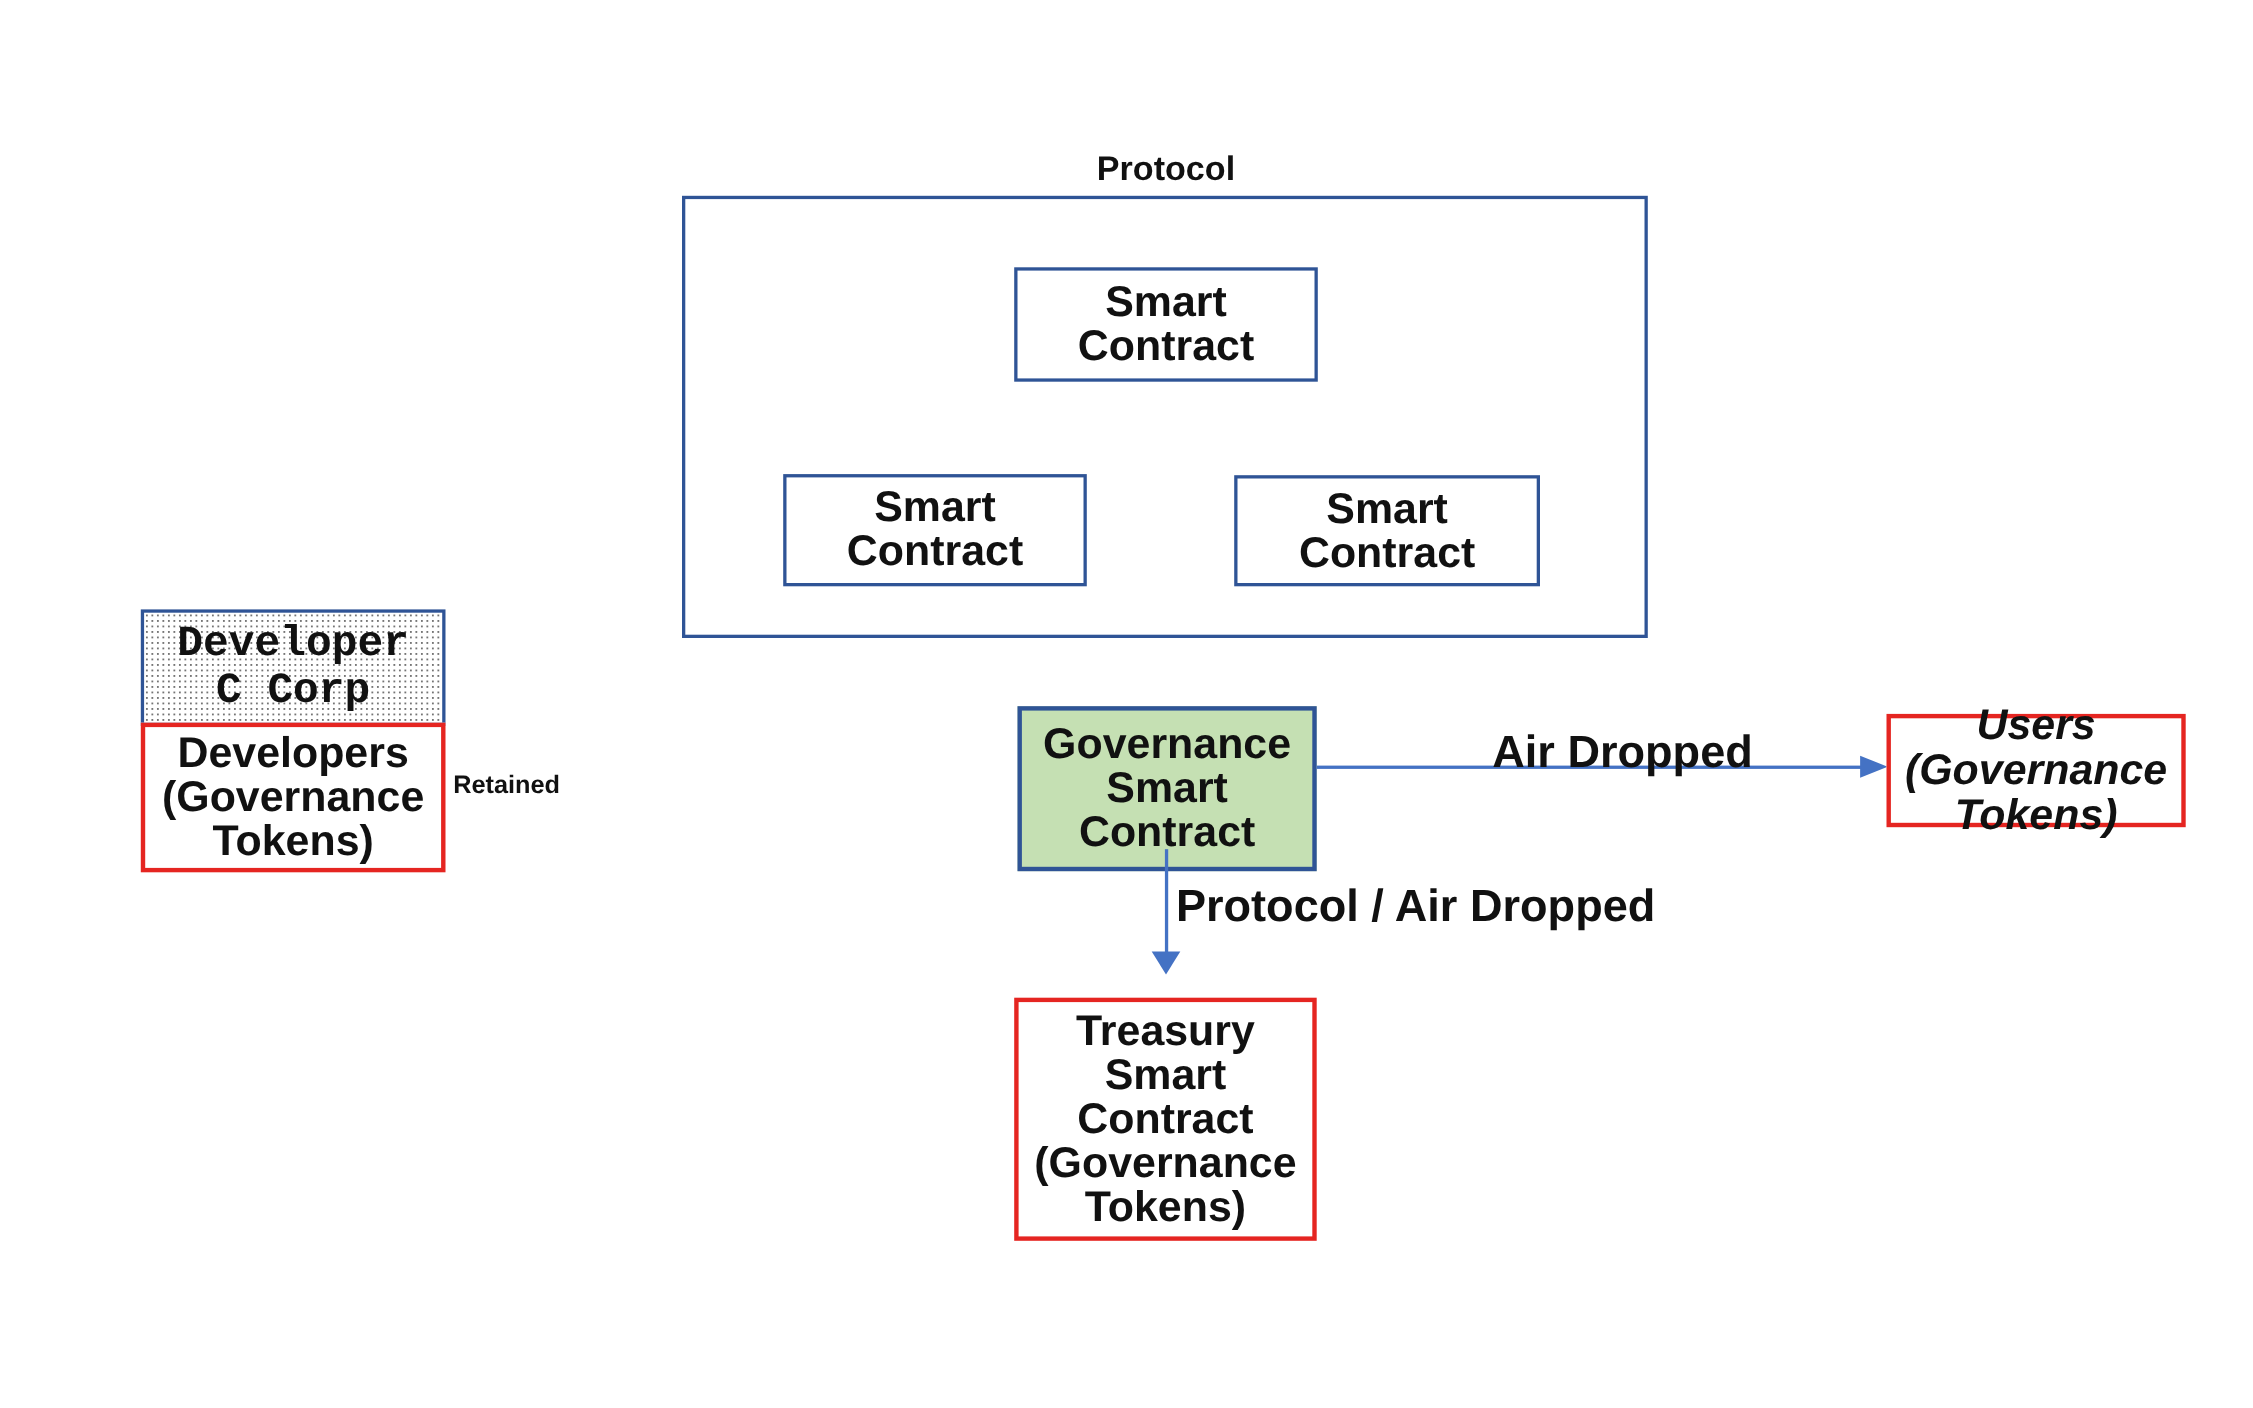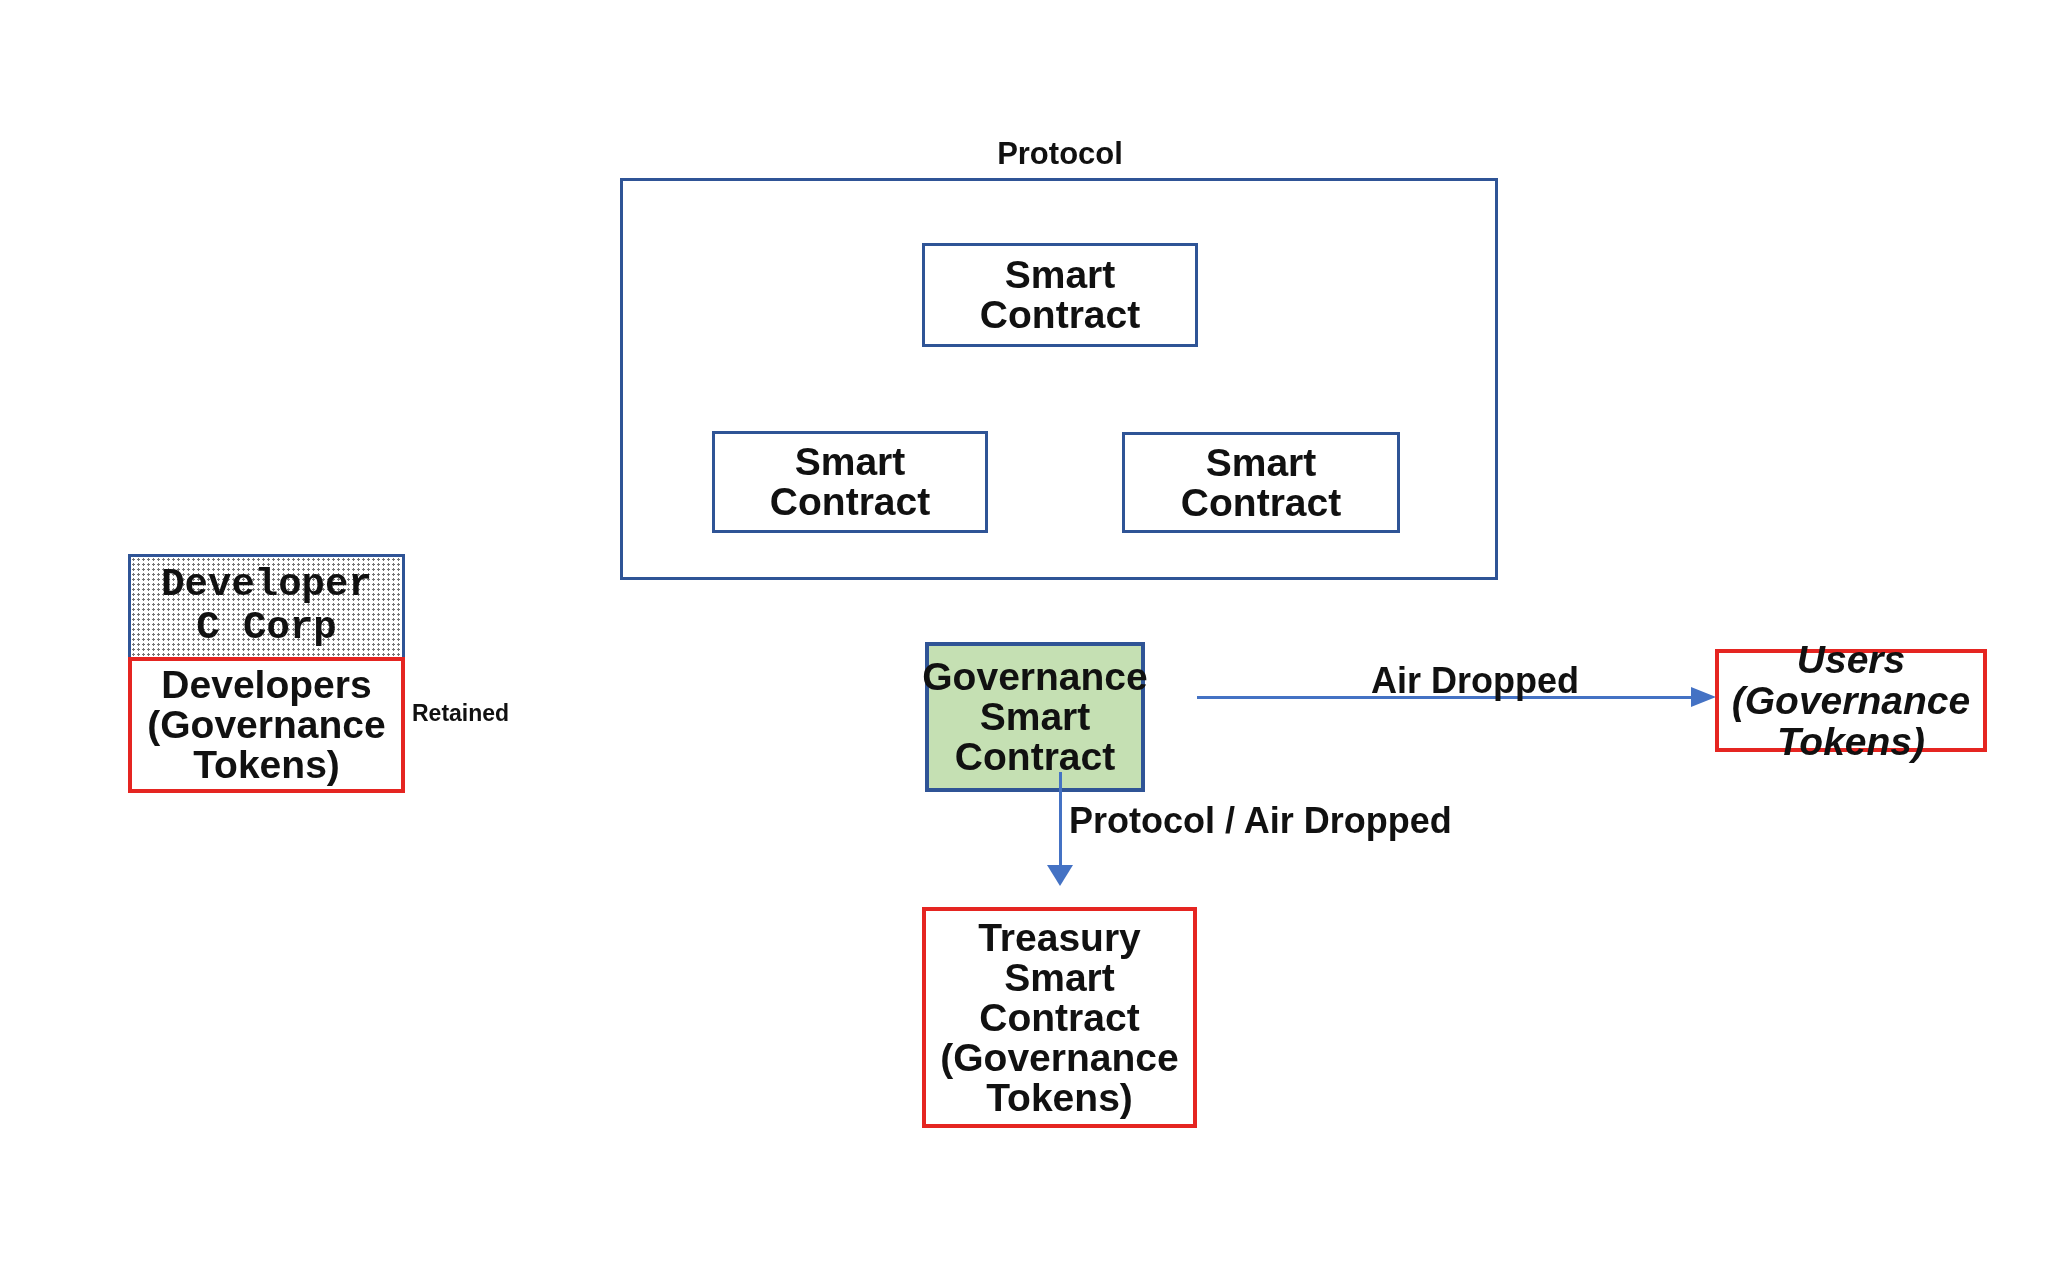--- a/index.html
+++ b/index.html
@@ -49,21 +49,21 @@
   .diagram-title {
     position: absolute;
     font-weight: 700;
     font-size: 31px;
     text-align: center;
     white-space: nowrap;
   }
   .edge-label {
     position: absolute;
     font-weight: 700;
-    font-size: 36px;
+    font-size: 41px;
     white-space: nowrap;
   }
   .hline {
     position: absolute;
     height: 3px;
     background: var(--color-arrow_blue, #4472c4);
   }
   .vline {
     position: absolute;
     width: 3px;
@@ -104,21 +104,21 @@
 
   <div class="box navy dotted-fill" style="left:128px; top:534px; width:277px; height:106px; line-height:43px;">Developer
 C Corp</div>
 
   <div class="box red" style="left:128px; top:637px; width:277px; height:136px;">Developers
 (Governance
 Tokens)</div>
 
   <div class="edge-label" style="left:412px; top:700px; font-size:23px;">Retained</div>
 
-  <div class="box navy-thick green-fill" style="left:925px; top:622px; width:220px; height:150px;">Governance
+  <div class="box navy-thick green-fill" style="left:925px; top:622px; width:272px; height:150px;">Governance
 Smart
 Contract</div>
 
   <div>
     <div class="hline" style="left:1197px; top:696px; width:496px;"></div>
     <div class="arrowhead-right" style="left:1691px; top:687px;"></div>
   </div>
   <div class="edge-label" style="left:1325px; top:660px; width:300px; text-align:center;">Air Dropped</div>
 
   <div>

